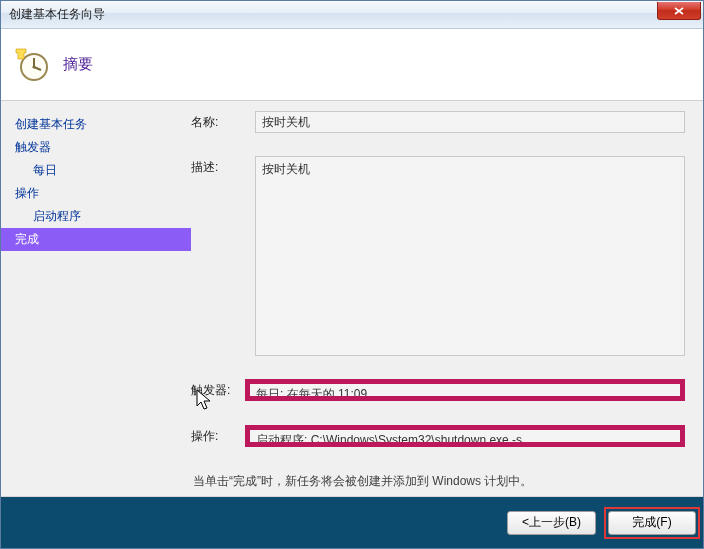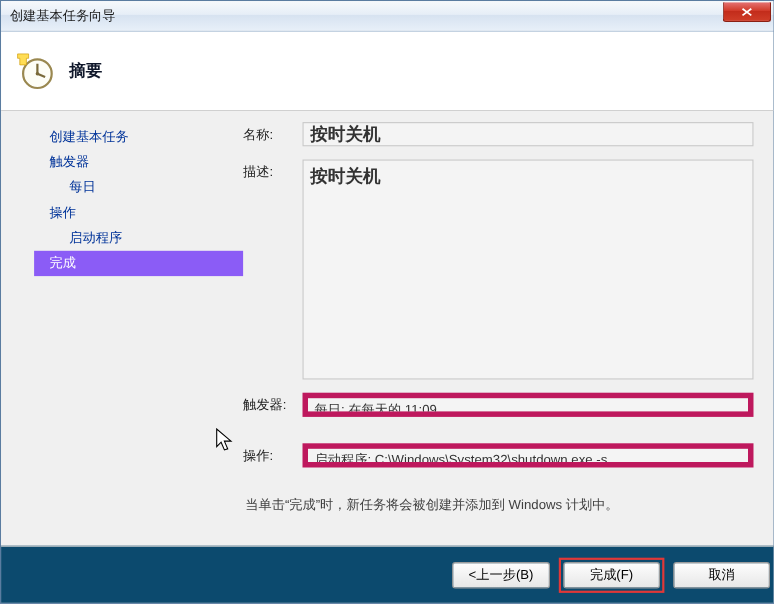--- a/index.html
+++ b/index.html
@@ -50,35 +50,34 @@
     align-items: center;
     padding-left: 14px;
     gap: 14px;
   }
   .header-band .icon-wrap {
     width: 34px; height: 34px;
     position: relative;
   }
   .header-band h1 {
     font-size: 15px;
-    font-weight: bold;
-    color: #0f172a;
+    font-weight: normal;
+    color: #4c1d95;
     margin: 0;
   }
   .body-area {
     flex: 1;
     display: flex;
     background: #f0f0f0;
     overflow: hidden;
   }
   .sidebar {
     width: 190px;
     padding: 12px 0 0 0;
     background: #f0f0f0;
-    margin-left: 30px;
   }
   .sidebar .item {
     padding: 3px 0 3px 14px;
     font-size: 12px;
     color: #003399;
     cursor: pointer;
   }
   .sidebar .item.sub { padding-left: 32px; font-family: Liberation Mono, monospace; }
   .sidebar .item.selected {
     background: #8b5cf6;
@@ -86,35 +85,34 @@
   }
   .main {
     flex:1;
     padding: 10px 18px 0 0;
     display:flex;
     flex-direction: column;
   }
   .field-row {
     display:flex;
     align-items:flex-start;
-    gap: 10px;
-    margin-bottom: 12px;
+    gap: 20px;
+    margin-bottom: 23px;
   }
   .field-row .lbl {
     width: 44px;
     padding-top: 3px;
     text-align: left;
     color: #222;
   }
   .field-row .val-input,
   .field-row .val-text {
     flex:1;
     font-family: inherit;
-    font-size: 16px;
-    font-weight: bold;
+    font-size: 12px;
   }
   .val-input {
     height: 22px;
     padding: 2px 6px;
     background: #f4f4f4;
     border: 1px solid #c8c8c8;
     color: #333;
   }
   .val-text {
     height: 200px;
@@ -254,21 +252,20 @@
       <div class="hint-row">当单击“完成”时，新任务将会被创建并添加到 Windows 计划中。</div>
 
     </div>
   </div>
 
   <div class="button-bar">
     <button class="btn">&lt;上一步(B)</button>
     <span class="finish-wrap">
       <button class="btn">完成(F)</button>
     </span>
-    <button class="btn">取消</button>
   </div>
 
   <span class="cursor">
     <svg width="18" height="24" viewBox="0 0 18 24">
       <path d="M1 1 L1 17 L5 13 L8 20 L11 19 L8 12 L14 12 Z" fill="#fff" stroke="#000" stroke-width="1"></path>
     </svg>
   </span>
 
 </div>
 

